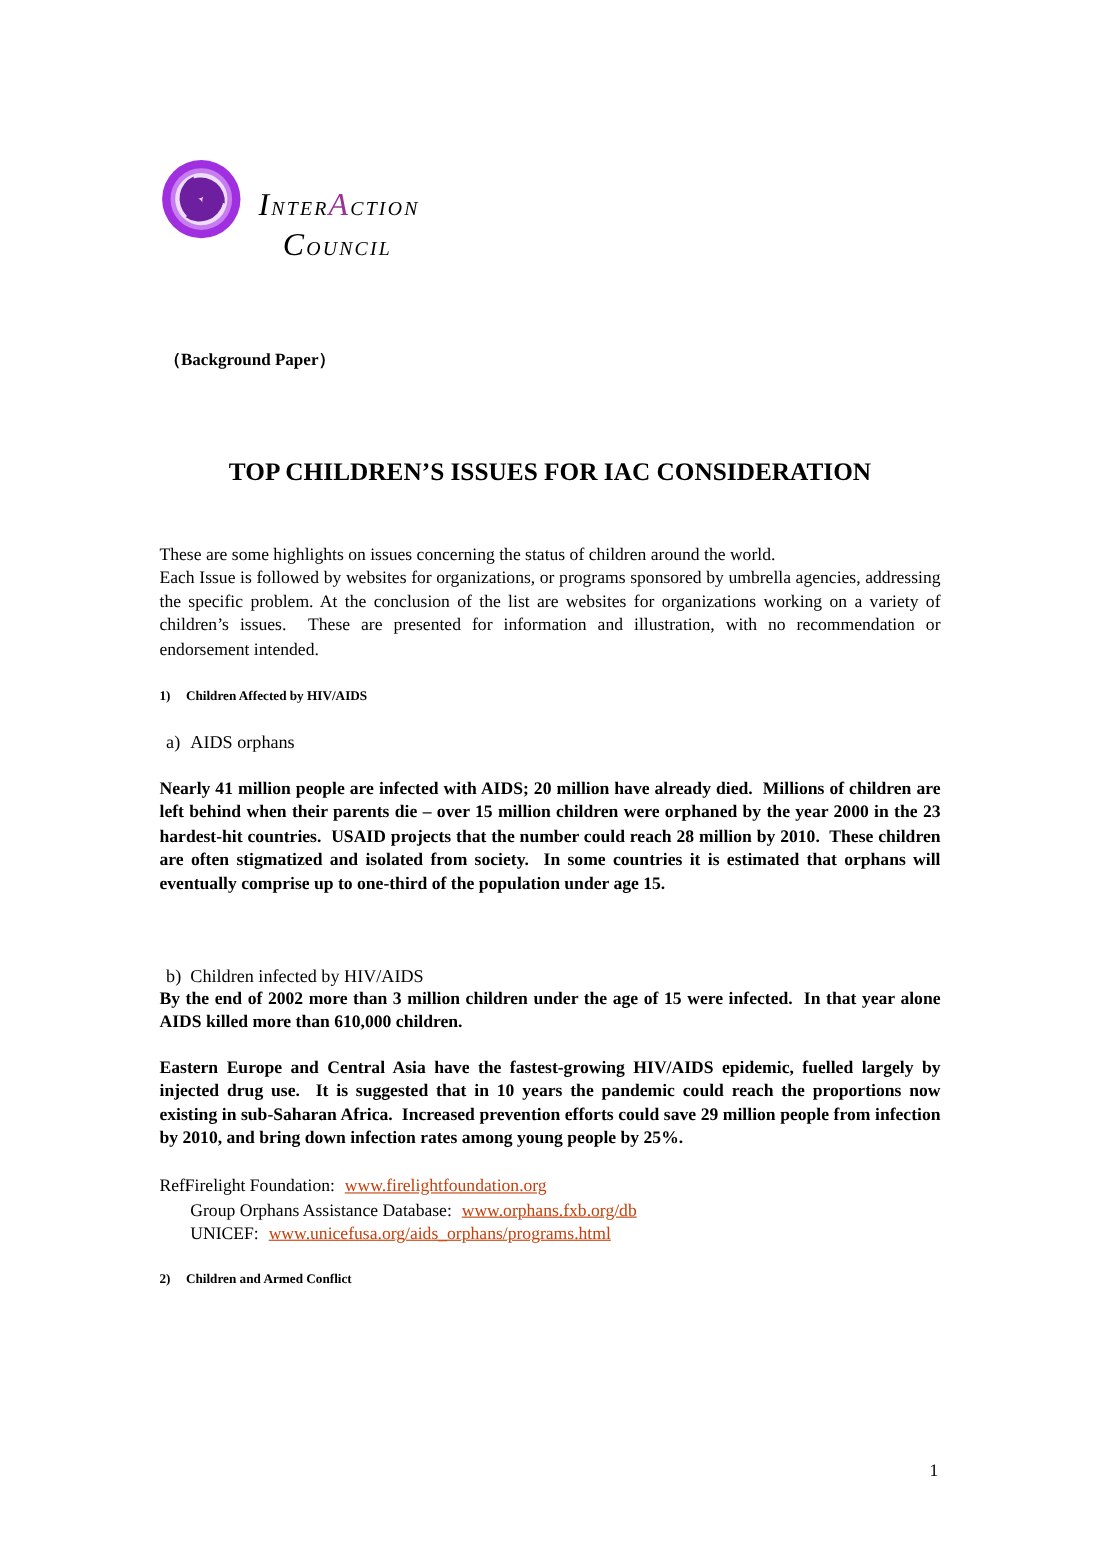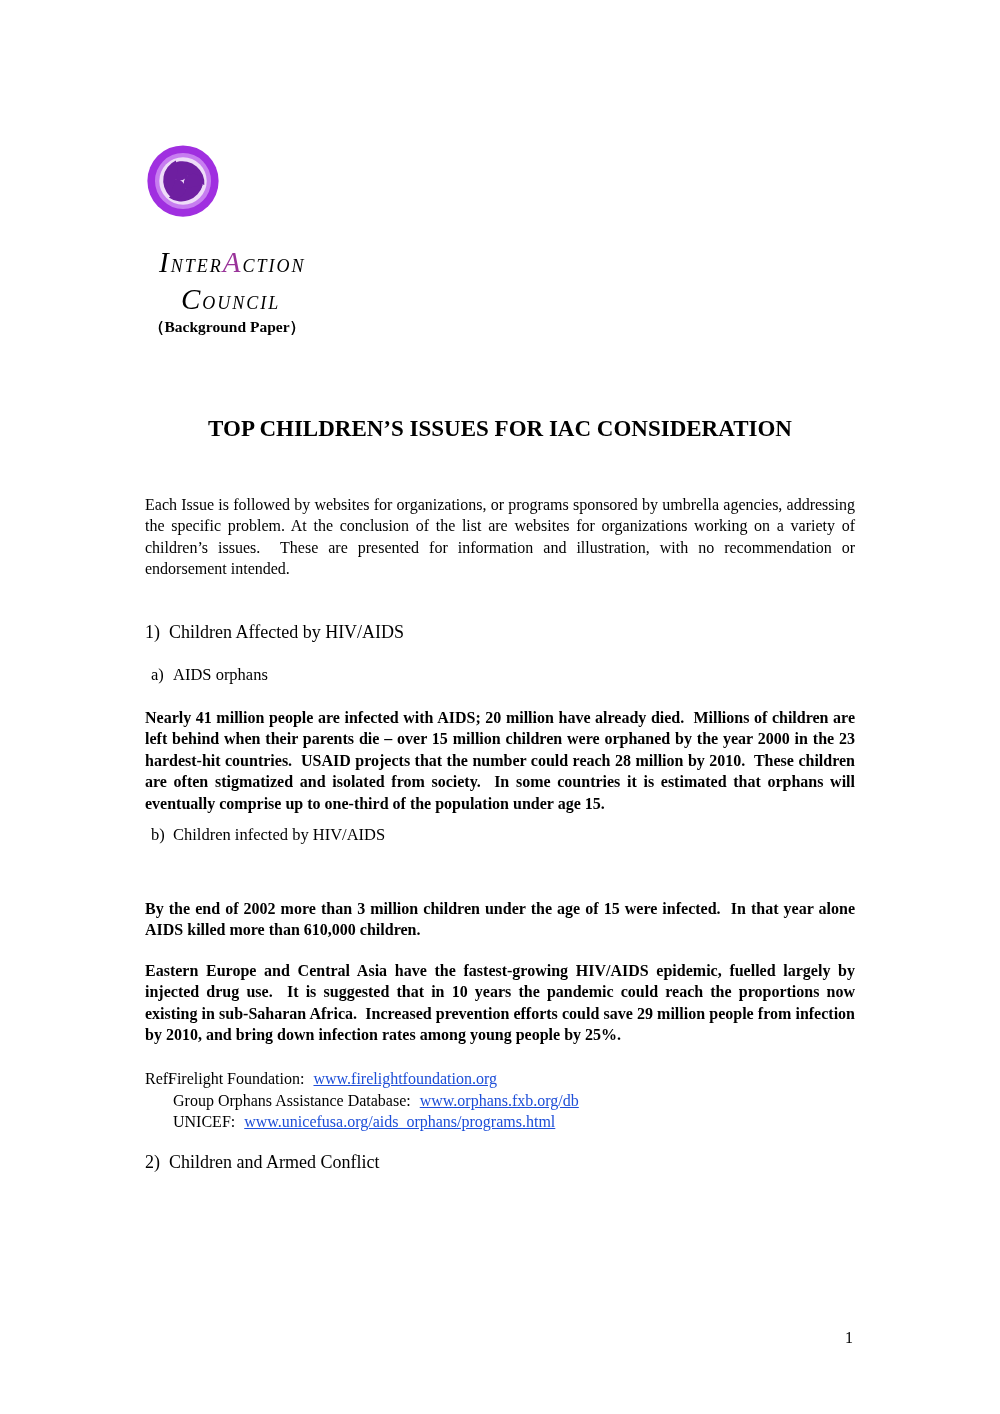--- a/index.html
+++ b/index.html
@@ -6,21 +6,21 @@
   html, body { margin: 0; padding: 0; background: #ffffff; }
   .page {
     position: relative;
     width: 1000px;
     height: 1414px;
     background: #ffffff;
     color: #000000;
     font-family: "Liberation Serif", serif;
     overflow: hidden;
   }
-  .col { position: absolute; left: 145px; width: 710px; flex-direction: column; }
+  .col { position: absolute; left: 145px; width: 710px; }
 
   
   .letterhead { top: 143px; display: flex; align-items: flex-start; }
   .logo-mark { width: 76px; height: 76px; flex: 0 0 76px; }
   .wordmark {
     margin-left: 14px;
     margin-top: 27px;
     font-style: italic;
     letter-spacing: 2px;
     line-height: 33px;
@@ -53,49 +53,49 @@
   .para {
     text-align: justify;
     white-space: pre-wrap;
     font-weight: bold;
   }
   .intro-block { top: 494px; }
   .intro-first { text-align: left; }
   .intro-rest { text-align: justify; white-space: pre-wrap; font-size: 16px; line-height: 21.4px; }
 
   .sec-heading {
-    font-weight: normal;
-    font-size: 18px;
+    font-weight: bold;
+    font-size: 12px;
     line-height: 21.4px;
     margin: 0;
   }
   .sec-heading .num { display: inline-block; width: 24px; }
   .sub-heading {
     font-size: 16.5px;
     line-height: 21.4px;
     padding-left: 6px;
   }
   .sub-heading .num { display: inline-block; width: 22px; }
 
   .pos-s1h   { top: 622px; }
   .pos-suba  { top: 664px; }
   .pos-paraa { top: 707px; }
-  .pos-subb  { top: 824px; }
+  .pos-subb  { top: 877px; }
   .pos-parab1{ top: 898px; }
   .pos-parab2{ top: 960px; }
   .pos-refs  { top: 1068px; }
   .pos-s2h   { top: 1152px; }
 
   
   .ref-block { font-size: 16px; line-height: 21.7px; }
   .ref-line { white-space: nowrap; }
   .ref-label { display: inline-block; width: 23px; }
   .ref-indent { padding-left: 28px; }
   .ref-link {
-    color: #1d4ed8;
+    color: #c2410c;
     text-decoration: underline;
     margin-left: 9px;
   }
 
   .page-number {
     position: absolute;
     left: 845px;
     top: 1329px;
     font-size: 16px;
   }
@@ -130,20 +130,21 @@
       <div class="wm-line2"><span class="wm-big">C</span><span class="wm-small">OUNCIL</span></div>
     </div>
   </div>
 
   <div class="col bg-label">（Background Paper）</div>
 
 
   <h1 class="col doc-title">TOP CHILDREN’S ISSUES FOR IAC CONSIDERATION</h1>
 
   <div class="col intro-block">
+    <div class="intro-first">These are some highlights on issues concerning the status of children around the world.</div>
     <div class="intro-rest">Each Issue is followed by websites for organizations, or programs sponsored by umbrella agencies, addressing the specific problem. At the conclusion of the list are websites for organizations working on a variety of children’s issues.  These are presented for information and illustration, with no recommendation or endorsement intended.</div>
   </div>
 
   <h2 class="col sec-heading pos-s1h"><span class="num">1)</span><span>Children Affected by HIV/AIDS</span></h2>
 
   <div class="col sub-heading pos-suba"><span class="num">a)</span><span>AIDS orphans</span></div>
 
   <p class="col para pos-paraa">Nearly 41 million people are infected with AIDS; 20 million have already died.  Millions of children are left behind when their parents die – over 15 million children were orphaned by the year 2000 in the 23 hardest-hit countries.  USAID projects that the number could reach 28 million by 2010.  These children are often stigmatized and isolated from society.  In some countries it is estimated that orphans will eventually comprise up to one-third of the population under age 15.</p>
 
   <div class="col sub-heading pos-subb"><span class="num">b)</span><span>Children infected by HIV/AIDS</span></div>

